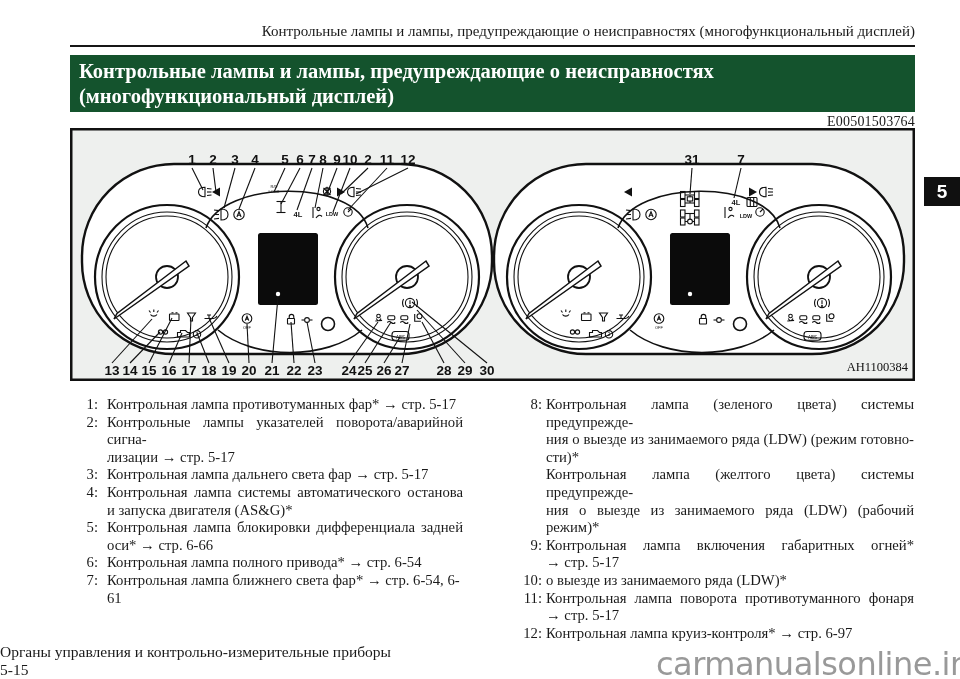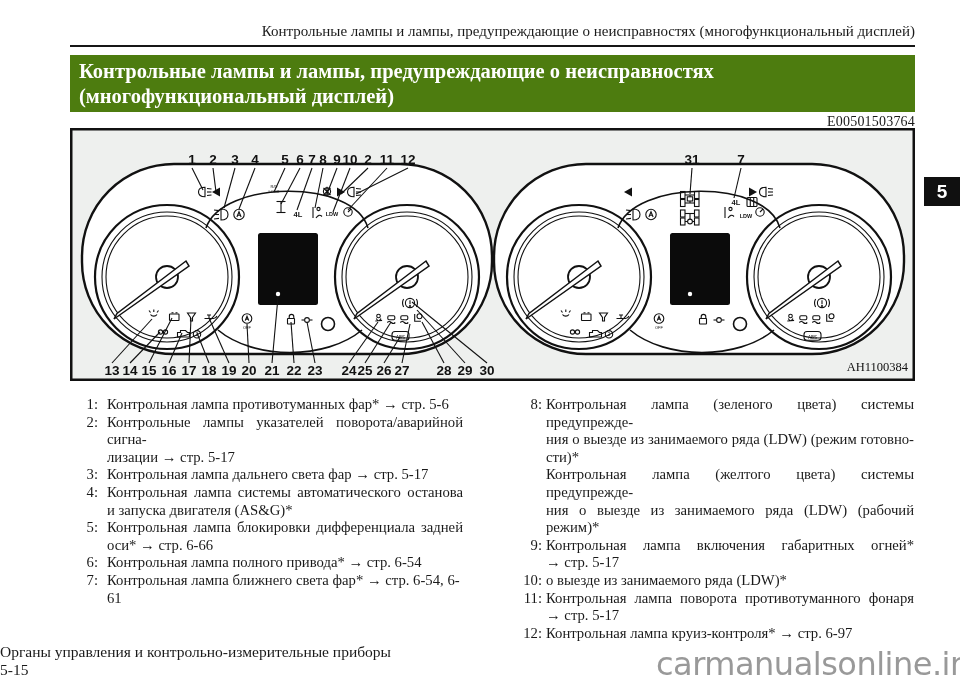--- a/index.html
+++ b/index.html
@@ -13,21 +13,21 @@
     position:absolute;left:70px;right:45px;top:23px;
     text-align:right;font-size:15px;white-space:nowrap;
   }
   .header-rule{
     position:absolute;left:70px;right:45px;top:45px;height:0;
     border-top:2px solid #161616;
   }
   
   .title-bar{
     position:absolute;left:70px;top:55px;width:845px;height:57px;
-    background:#4d7c0f;color:#ffffff;box-sizing:border-box;
+    background:#14532d;color:#ffffff;box-sizing:border-box;
     padding:4px 10px 0 9px;font-weight:bold;font-size:20.5px;line-height:25px;
   }
   .section-code{
     position:absolute;left:70px;right:45px;top:114px;
     text-align:right;font-size:14px;letter-spacing:.2px;
   }
   
   .chapter-tab{
     position:absolute;right:0;top:177px;width:36px;height:29px;
     background:#101010;color:#fff;display:flex;align-items:center;justify-content:center;
@@ -338,21 +338,21 @@
       </g>
 
   <text x="838" y="243" text-anchor="end" font-family="Liberation Serif, serif" font-size="12.5" fill="#111">AH1100384</text>
 </svg>
 </div>
 
 <div id="legend-left" class="legend-col">
     <div class="legend-item">
       <span class="num">1:</span>
       <div class="lt">
-        <div>Контрольная лампа противотуманных фар* → стр. 5-6</div>
+        <div>Контрольная лампа противотуманных фар* → стр. 5-17</div>
       </div>
     </div>
     <div class="legend-item">
       <span class="num">2:</span>
       <div class="lt">
         <div class="jl">Контрольные лампы указателей поворота/аварийной сигна-</div>
         <div>лизации → стр. 5-17</div>
       </div>
     </div>
     <div class="legend-item">

